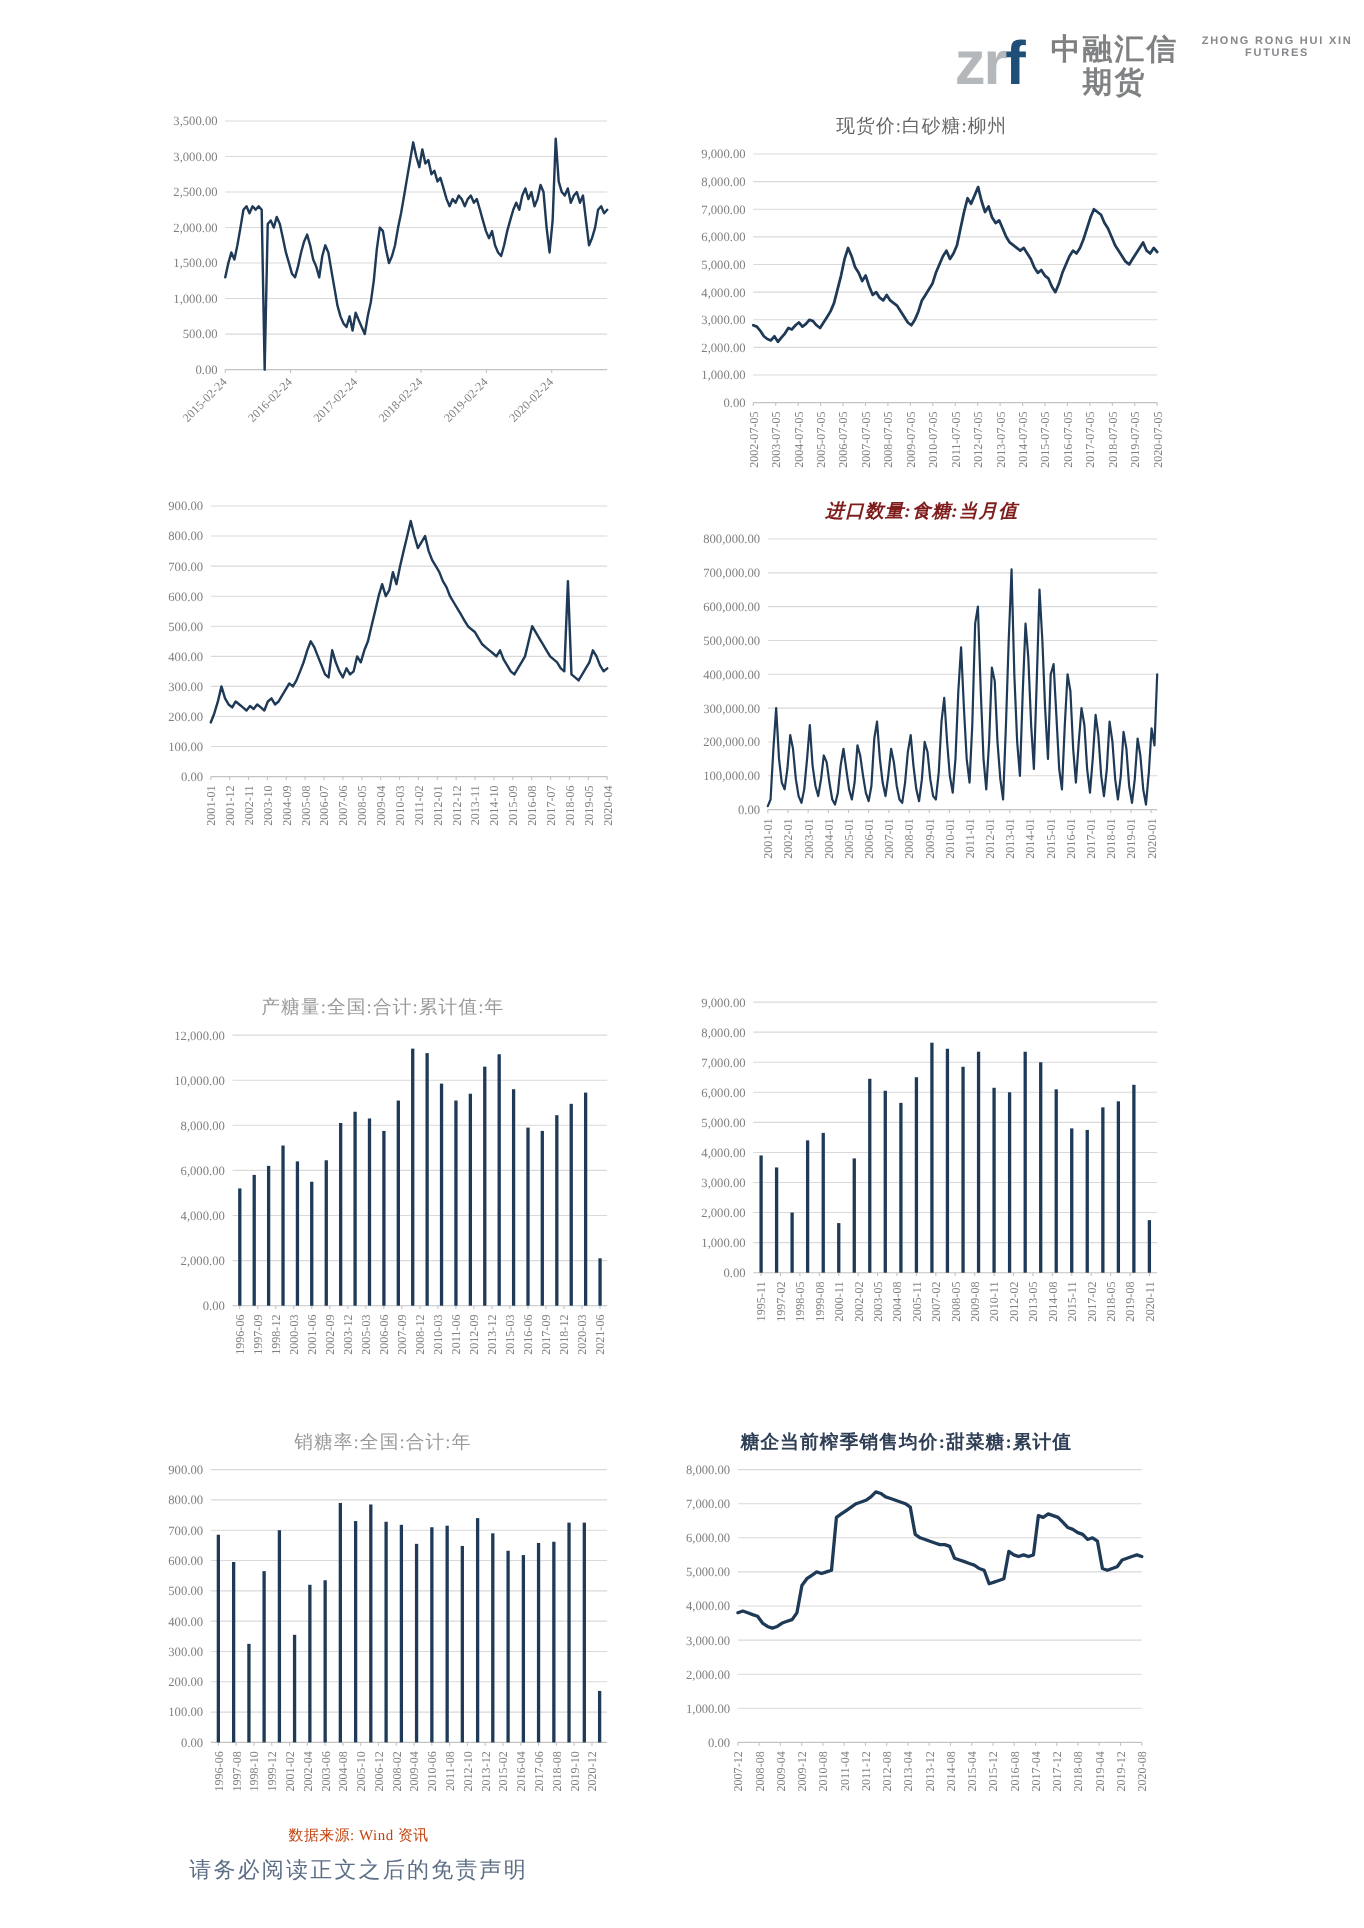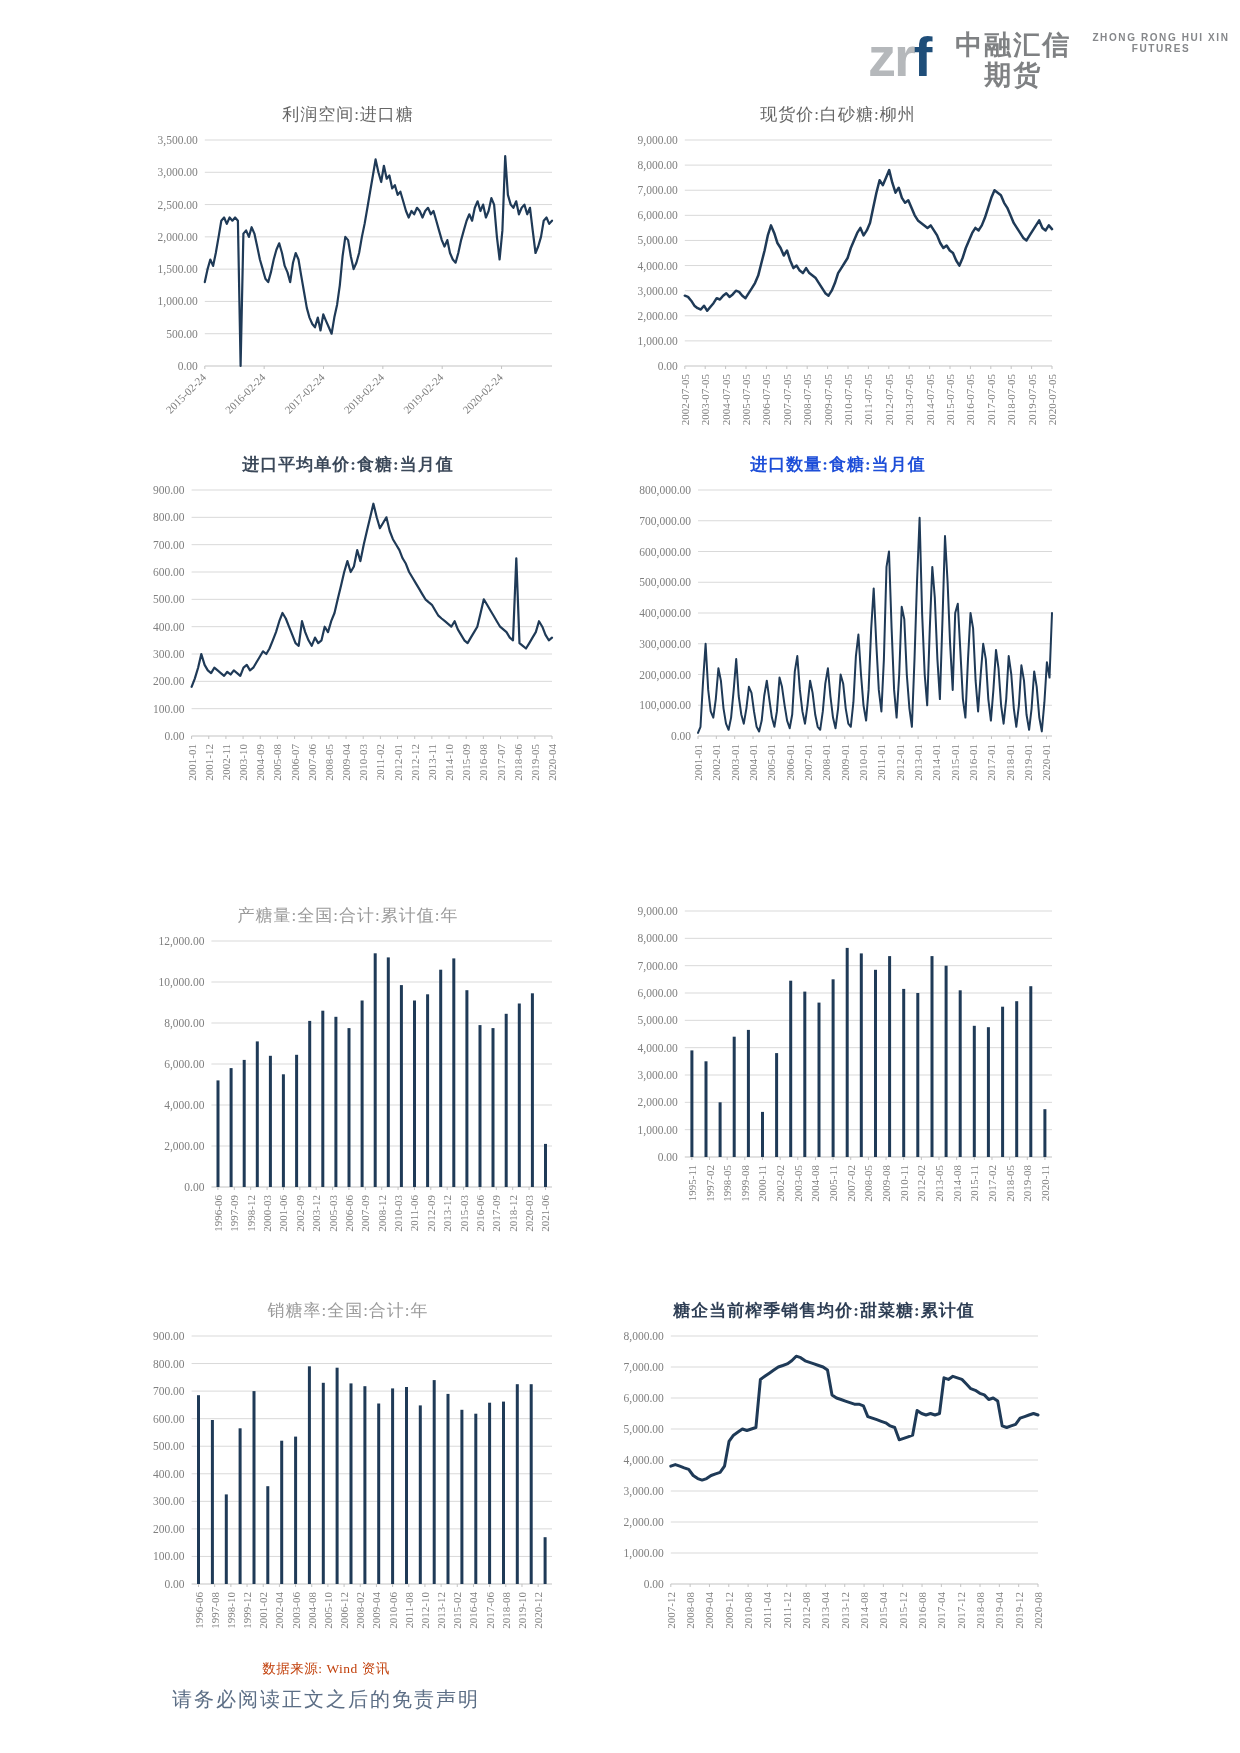--- a/index.html
+++ b/index.html
@@ -26,21 +26,20 @@
 
 <div class="logo">
   <div class="logo-zrf"><span class="logo-zr">zr</span><span class="logo-f">f</span></div>
   <div class="logo-textblock">
     <span class="logo-cn">中融汇信期货</span>
     <span class="logo-en">ZHONG RONG HUI XIN FUTURES</span>
   </div>
 </div>
 
 <figure class="chart" style="left:138px;top:102px;width:420px;height:348px">
-  <figcaption class="chart-title" style="color: rgb(102, 102, 102); font-weight: normal;">利润空间:进口糖</figcaption>
   <svg width="420" height="316">
       <line x1="66.8" y1="234" x2="414" y2="234" stroke="#c3c3c3" stroke-width="1"></line>
       <text x="59.8" y="238" text-anchor="end" fill="#7f7f7f" font-size="11.5" font-family="Liberation Serif, serif">0.00</text>
       <line x1="66.8" y1="201.71428571428572" x2="414" y2="201.71428571428572" stroke="#d9d9d9" stroke-width="1"></line>
       <text x="59.8" y="205.71428571428572" text-anchor="end" fill="#7f7f7f" font-size="11.5" font-family="Liberation Serif, serif">500.00</text>
       <line x1="66.8" y1="169.42857142857144" x2="414" y2="169.42857142857144" stroke="#d9d9d9" stroke-width="1"></line>
       <text x="59.8" y="173.42857142857144" text-anchor="end" fill="#7f7f7f" font-size="11.5" font-family="Liberation Serif, serif">1,000.00</text>
       <line x1="66.8" y1="137.14285714285717" x2="414" y2="137.14285714285717" stroke="#d9d9d9" stroke-width="1"></line>
       <text x="59.8" y="141.14285714285717" text-anchor="end" fill="#7f7f7f" font-size="11.5" font-family="Liberation Serif, serif">1,500.00</text>
       <line x1="66.8" y1="104.85714285714286" x2="414" y2="104.85714285714286" stroke="#d9d9d9" stroke-width="1"></line>
@@ -126,21 +125,20 @@
       <text fill="#7f7f7f" font-size="11" font-family="Liberation Serif, serif" text-anchor="end" transform="translate(397.2,242) rotate(-90)">2018-07-05</text>
       <line x1="413.59999999999997" y1="234" x2="413.59999999999997" y2="237" stroke="#c3c3c3" stroke-width="1"></line>
       <text fill="#7f7f7f" font-size="11" font-family="Liberation Serif, serif" text-anchor="end" transform="translate(417.59999999999997,242) rotate(-90)">2019-07-05</text>
       <line x1="434" y1="234" x2="434" y2="237" stroke="#c3c3c3" stroke-width="1"></line>
       <text fill="#7f7f7f" font-size="11" font-family="Liberation Serif, serif" text-anchor="end" transform="translate(438,242) rotate(-90)">2020-07-05</text>
       <polyline points="66.8,163.7 70.0,164.9 73.2,168.7 76.4,173.7 79.6,176.2 82.8,177.5 86.0,173.7 89.2,178.8 92.3,175.0 95.5,171.2 98.7,166.2 101.9,167.5 105.1,163.7 108.3,161.2 111.5,164.9 114.7,162.4 117.9,158.7 121.1,159.9 124.3,163.7 127.5,166.2 130.7,161.2 133.9,156.2 137.0,151.1 140.2,143.6 143.4,131.0 146.6,118.5 149.8,103.4 153.0,93.4 156.2,100.9 159.4,111.0 162.6,116.0 165.8,123.5 169.0,118.5 172.2,128.5 175.4,136.1 178.6,133.6 181.7,138.6 184.9,141.1 188.1,136.1 191.3,141.1 194.5,143.6 197.7,146.1 200.9,151.1 204.1,156.2 207.3,161.2 210.5,163.7 213.7,158.7 216.9,151.1 220.1,141.1 223.3,136.1 226.5,131.0 229.6,126.0 232.8,116.0 236.0,108.4 239.2,100.9 242.4,95.9 245.6,103.4 248.8,98.4 252.0,90.9 255.2,75.8 258.4,60.7 261.6,48.2 264.8,53.2 268.0,45.7 271.2,38.1 274.3,50.7 277.5,60.7 280.7,55.7 283.9,65.8 287.1,70.8 290.3,68.3 293.5,75.8 296.7,83.3 299.9,88.4 303.1,90.9 306.3,93.4 309.5,95.9 312.7,93.4 315.9,98.4 319.1,103.4 322.2,111.0 325.4,116.0 328.6,113.5 331.8,118.5 335.0,121.0 338.2,128.5 341.4,133.6 344.6,126.0 347.8,116.0 351.0,108.4 354.2,100.9 357.4,95.9 360.6,98.4 363.8,93.4 366.9,85.8 370.1,75.8 373.3,65.8 376.5,58.2 379.7,60.7 382.9,63.2 386.1,70.8 389.3,75.8 392.5,83.3 395.7,90.9 398.9,95.9 402.1,100.9 405.3,105.9 408.5,108.4 411.6,103.4 414.8,98.4 418.0,93.4 421.2,88.4 424.4,95.9 427.6,98.4 430.8,93.4 434.0,97.1" fill="none" stroke="#1f3a57" stroke-width="2.5" stroke-linejoin="round" stroke-linecap="round"></polyline>
     </svg>
 </figure>
 
 <figure class="chart" style="left:138px;top:452px;width:420px;height:350px">
-  <figcaption class="chart-title" style="color: rgb(59, 72, 89); font-weight: bold;">进口平均单价:食糖:当月值</figcaption>
   <svg width="420" height="318">
       <line x1="53.599999999999994" y1="254" x2="414" y2="254" stroke="#c3c3c3" stroke-width="1"></line>
       <text x="46.599999999999994" y="258" text-anchor="end" fill="#7f7f7f" font-size="11.5" font-family="Liberation Serif, serif">0.00</text>
       <line x1="53.599999999999994" y1="226.66666666666666" x2="414" y2="226.66666666666666" stroke="#d9d9d9" stroke-width="1"></line>
       <text x="46.599999999999994" y="230.66666666666666" text-anchor="end" fill="#7f7f7f" font-size="11.5" font-family="Liberation Serif, serif">100.00</text>
       <line x1="53.599999999999994" y1="199.33333333333334" x2="414" y2="199.33333333333334" stroke="#d9d9d9" stroke-width="1"></line>
       <text x="46.599999999999994" y="203.33333333333334" text-anchor="end" fill="#7f7f7f" font-size="11.5" font-family="Liberation Serif, serif">200.00</text>
       <line x1="53.599999999999994" y1="172" x2="414" y2="172" stroke="#d9d9d9" stroke-width="1"></line>
       <text x="46.599999999999994" y="176" text-anchor="end" fill="#7f7f7f" font-size="11.5" font-family="Liberation Serif, serif">300.00</text>
       <line x1="53.599999999999994" y1="144.66666666666669" x2="414" y2="144.66666666666669" stroke="#d9d9d9" stroke-width="1"></line>
@@ -197,21 +195,21 @@
       <text fill="#7f7f7f" font-size="11" font-family="Liberation Serif, serif" text-anchor="end" transform="translate(383.6761904761904,262) rotate(-90)">2018-06</text>
       <line x1="396.8380952380952" y1="254" x2="396.8380952380952" y2="257" stroke="#c3c3c3" stroke-width="1"></line>
       <text fill="#7f7f7f" font-size="11" font-family="Liberation Serif, serif" text-anchor="end" transform="translate(400.8380952380952,262) rotate(-90)">2019-05</text>
       <line x1="414" y1="254" x2="414" y2="257" stroke="#c3c3c3" stroke-width="1"></line>
       <text fill="#7f7f7f" font-size="11" font-family="Liberation Serif, serif" text-anchor="end" transform="translate(418,262) rotate(-90)">2020-04</text>
       <polyline points="53.6,204.8 56.8,196.6 60.1,185.7 63.3,172.0 66.6,182.9 69.8,188.4 73.1,191.1 76.3,185.7 79.6,188.4 82.8,191.1 86.1,193.9 89.3,189.8 92.6,192.5 95.8,188.4 99.1,191.1 102.3,193.9 105.5,185.7 108.8,182.9 112.0,188.4 115.3,185.7 118.5,180.2 121.8,174.7 125.0,169.3 128.3,172.0 131.5,166.5 134.8,158.3 138.0,150.1 141.3,139.2 144.5,131.0 147.8,136.5 151.0,144.7 154.3,152.9 157.5,161.1 160.7,163.8 164.0,139.2 167.2,150.1 170.5,158.3 173.7,163.8 177.0,155.6 180.2,161.1 183.5,158.3 186.7,144.7 190.0,150.1 193.2,139.2 196.5,131.0 199.7,117.3 203.0,103.7 206.2,90.0 209.4,79.1 212.7,90.0 215.9,84.5 219.2,68.1 222.4,79.1 225.7,62.7 228.9,49.0 232.2,35.3 235.4,21.7 238.7,35.3 241.9,46.3 245.2,40.8 248.4,35.3 251.7,49.0 254.9,57.2 258.2,62.7 261.4,68.1 264.6,76.3 267.9,81.8 271.1,90.0 274.4,95.5 277.6,100.9 280.9,106.4 284.1,111.9 287.4,117.3 290.6,120.1 293.9,122.8 297.1,128.3 300.4,133.7 303.6,136.5 306.9,139.2 310.1,141.9 313.3,144.7 316.6,139.2 319.8,147.4 323.1,152.9 326.3,158.3 329.6,161.1 332.8,155.6 336.1,150.1 339.3,144.7 342.6,131.0 345.8,117.3 349.1,122.8 352.3,128.3 355.6,133.7 358.8,139.2 362.1,144.7 365.3,147.4 368.5,150.1 371.8,155.6 375.0,158.3 378.3,76.3 381.5,161.1 384.8,163.8 388.0,166.5 391.3,161.1 394.5,155.6 397.8,150.1 401.0,139.2 404.3,144.7 407.5,152.9 410.8,158.3 414.0,155.6" fill="none" stroke="#1f3a57" stroke-width="2.2" stroke-linejoin="round" stroke-linecap="round"></polyline>
     </svg>
 </figure>
 
 <figure class="chart" style="left:618px;top:452px;width:440px;height:350px">
-  <figcaption class="chart-title" style="color: #1d4ed8; font-weight: bold;">进口数量:食糖:当月值</figcaption>
+  <figcaption class="chart-title" style="color: #7f1d1d; font-weight: bold; font-style: italic;">进口数量:食糖:当月值</figcaption>
   <svg width="440" height="318">
       <line x1="80" y1="254" x2="434" y2="254" stroke="#c3c3c3" stroke-width="1"></line>
       <text x="73" y="258" text-anchor="end" fill="#7f7f7f" font-size="11.5" font-family="Liberation Serif, serif">0.00</text>
       <line x1="80" y1="223.25" x2="434" y2="223.25" stroke="#d9d9d9" stroke-width="1"></line>
       <text x="73" y="227.25" text-anchor="end" fill="#7f7f7f" font-size="11.5" font-family="Liberation Serif, serif">100,000.00</text>
       <line x1="80" y1="192.5" x2="434" y2="192.5" stroke="#d9d9d9" stroke-width="1"></line>
       <text x="73" y="196.5" text-anchor="end" fill="#7f7f7f" font-size="11.5" font-family="Liberation Serif, serif">200,000.00</text>
       <line x1="80" y1="161.75" x2="434" y2="161.75" stroke="#d9d9d9" stroke-width="1"></line>
       <text x="73" y="165.75" text-anchor="end" fill="#7f7f7f" font-size="11.5" font-family="Liberation Serif, serif">300,000.00</text>
       <line x1="80" y1="131" x2="434" y2="131" stroke="#d9d9d9" stroke-width="1"></line>

